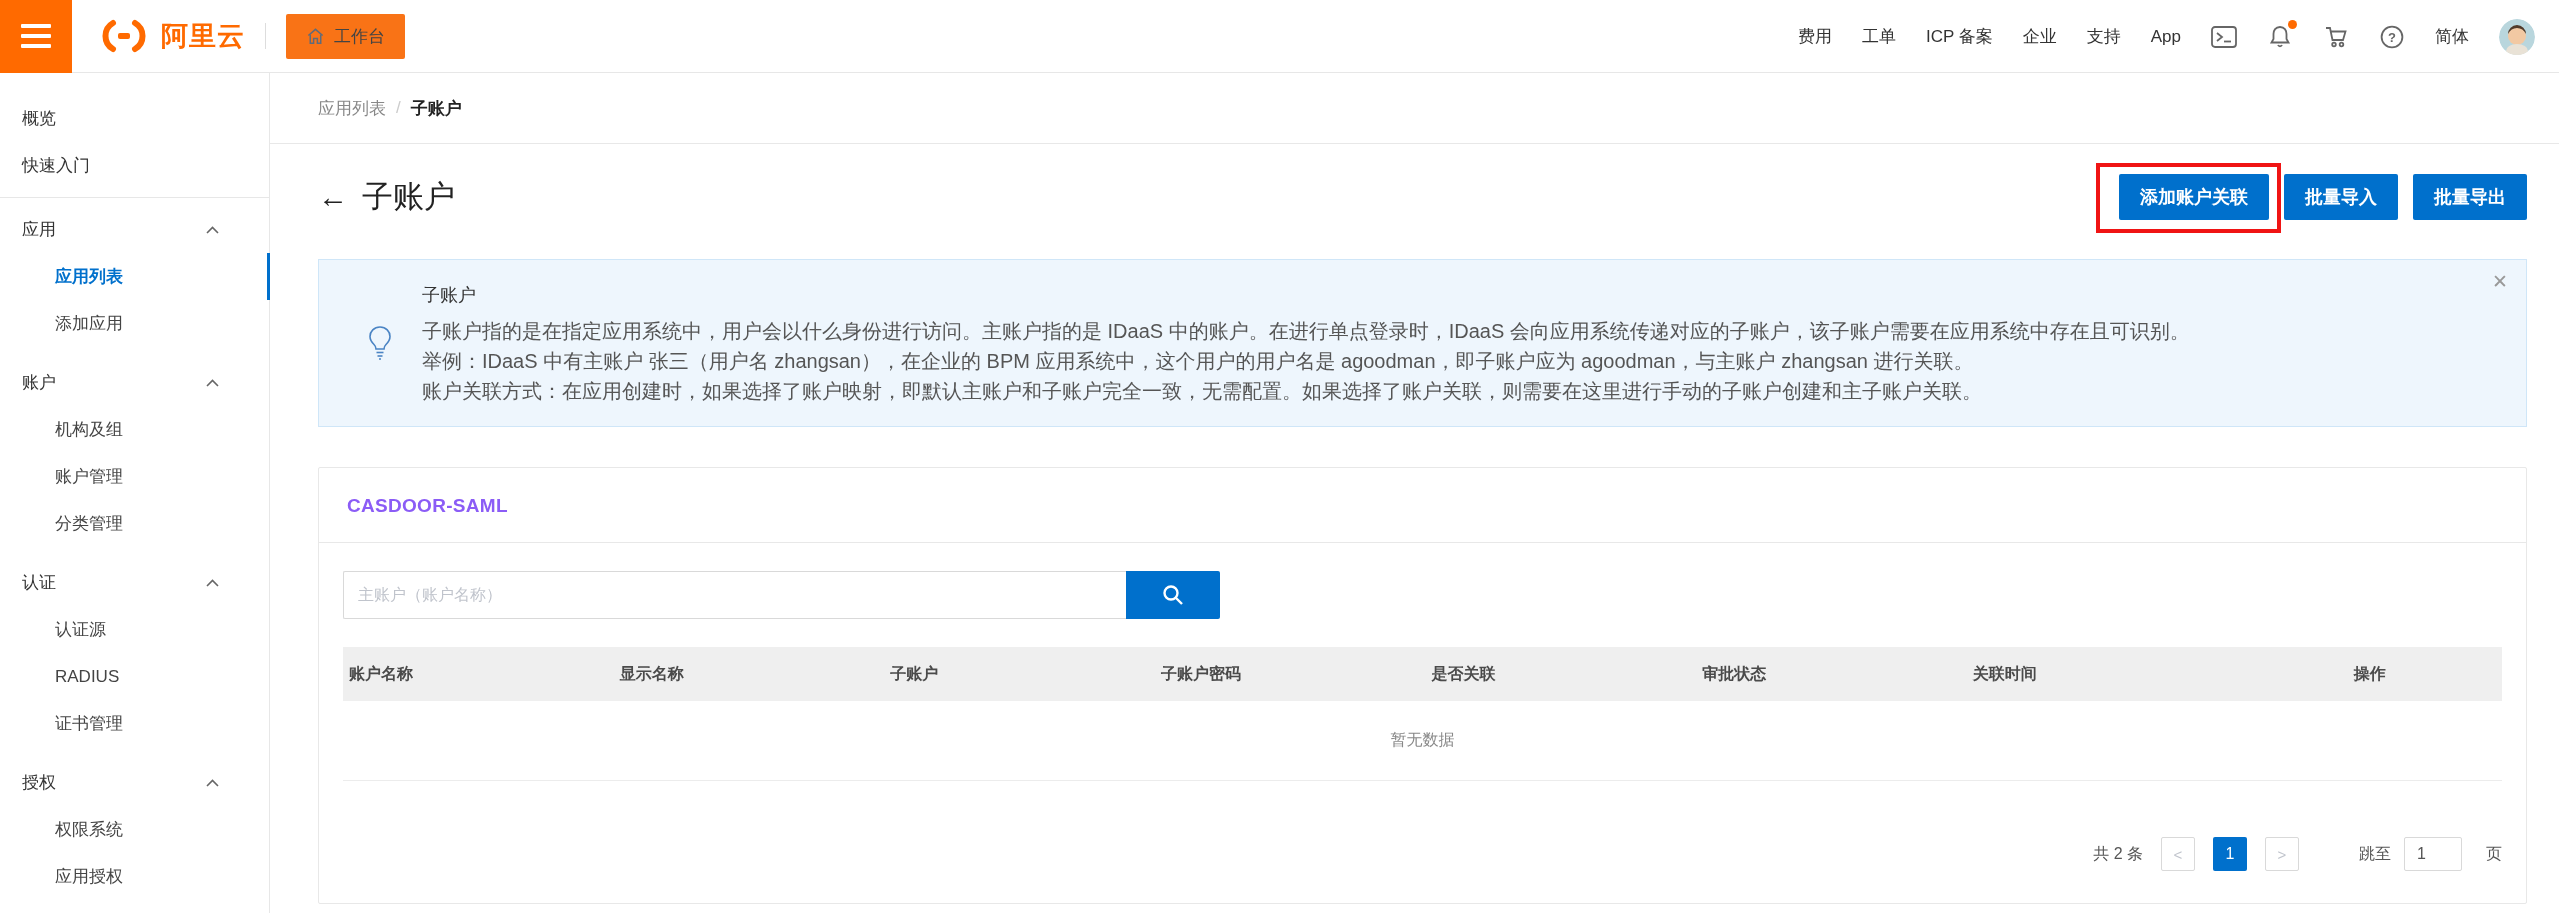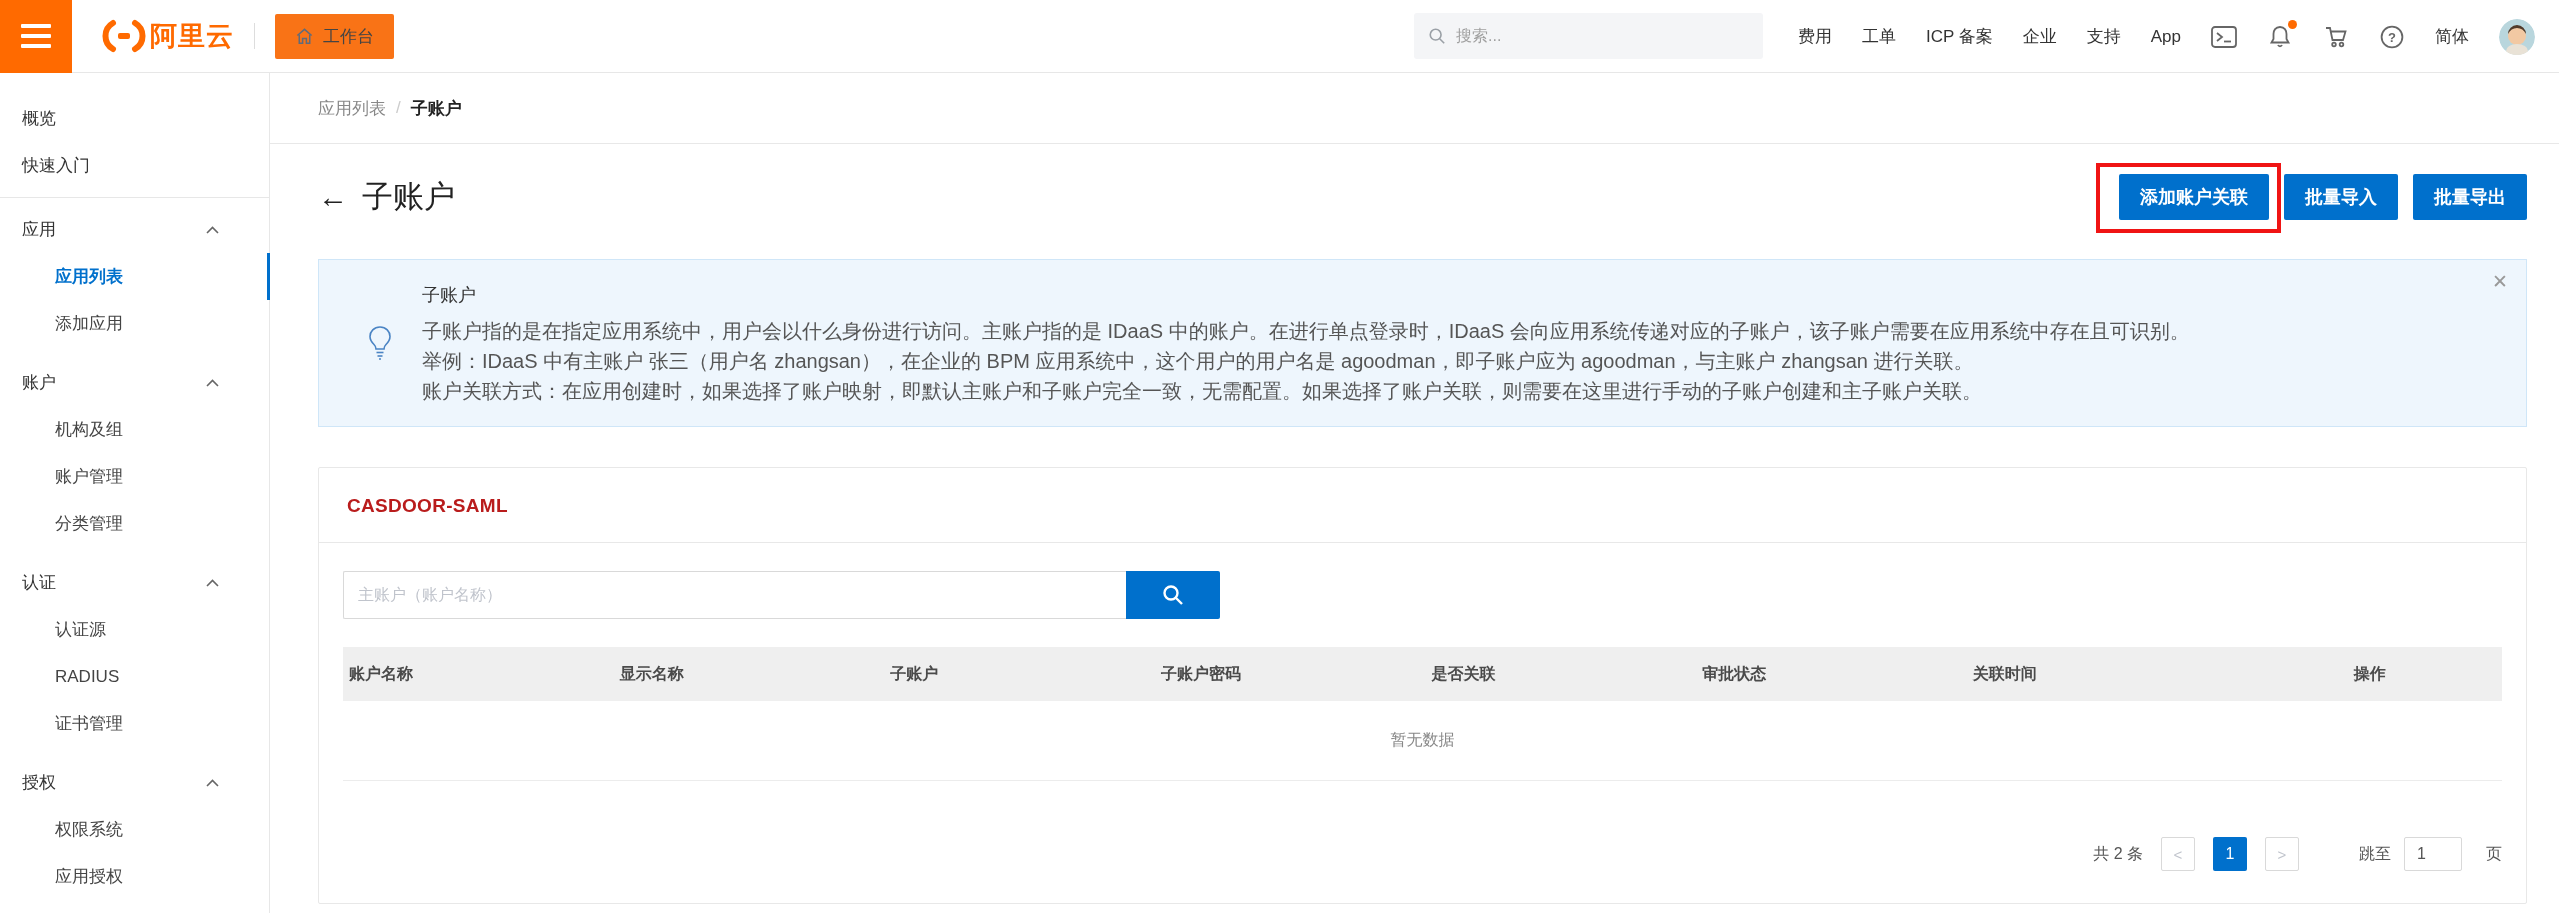--- a/index.html
+++ b/index.html
@@ -5,21 +5,21 @@
   * { margin:0; padding:0; box-sizing:border-box; }
   html,body { width:2559px; height:913px; overflow:hidden;
     font-family:"Liberation Sans", sans-serif; background:#fff; color:#333; }
 
   
   .topbar { position:relative; height:73px; background:#fff;
     border-bottom:1px solid #e7e7e7; display:flex; align-items:center; }
   .hamburger { width:72px; height:73px; background:#ff6a00; display:flex;
     flex-direction:column; align-items:center; justify-content:center; gap:6px; cursor:pointer; }
   .hamburger i { display:block; width:30px; height:4px; background:#fff; border-radius:1px; }
-  .brand { display:flex; align-items:center; margin-left:26px; gap:0;font-family:Liberation Mono, monospace; }
+  .brand { display:flex; align-items:center; margin-left:26px; gap:11px;font-family:Liberation Mono, monospace; }
   .brand-text { font-size:27px; font-weight:bold; color:#ff6a00; letter-spacing:1px; }
   .top-divider { width:1px; height:26px; background:#ddd; margin:0 20px; }
   .workbench { height:45px; background:#f97316; border-radius:2px; display:flex;
     align-items:center; gap:9px; padding:0 20px; font-size:17px; color:#444; cursor:pointer; }
   .top-search { position:absolute; left:1414px; top:13px; width:349px; height:46px;
     background:#f4f5f7; border-radius:3px; display:flex; align-items:center; padding:0 14px; }
   .top-search input { border:none; outline:none; background:transparent; font-size:16px;
     color:#333; width:100%; margin-left:10px; font-family:"Liberation Sans",sans-serif; }
   .top-search input::placeholder { color:#a0a0a0; }
   .top-right { position:absolute; right:24px; top:0; height:73px; display:flex;
@@ -70,21 +70,21 @@
     border:1px solid #cfe6f8; padding:22px 60px 20px 103px; }
   .notice-bulb { position:absolute; left:48px; top:50%; transform:translateY(-50%); }
   .notice-title { font-size:18px; color:#333; line-height:26px; margin-bottom:8px; }
   .notice-line { font-size:20px; color:#555; line-height:30px; }
   .notice-close { position:absolute; top:12px; right:18px; font-size:19px; color:#999;
     cursor:pointer; line-height:1; }
 
   .card { margin:40px 32px 8px 48px; background:#fff; border:1px solid #e8e8e8;
     border-radius:2px; }
   .card-header { padding:27px 28px 25px; border-bottom:1px solid #e8e8e8; }
-  .card-title { font-size:19px; font-weight:bold; color:#b91c1c; letter-spacing:.3px; }
+  .card-title { font-size:19px; font-weight:bold; color:#8b5cf6; letter-spacing:.3px; }
   .card-body { padding:28px 24px 32px; }
   .search-row { display:flex; }
   .search-input { width:783px; height:48px; border:1px solid #d9d9d9; border-right:none;
     border-radius:2px 0 0 2px; padding:0 14px; font-size:16px; color:#333; outline:none;
     font-family:"Liberation Sans",sans-serif; }
   .search-input::placeholder { color:#c0c4cc; }
   .search-btn { width:94px; height:48px; background:#0070cc; border:none; cursor:pointer;
     display:flex; align-items:center; justify-content:center; border-radius:0 2px 2px 0; }
 
   .table { margin-top:28px; }
@@ -135,29 +135,20 @@
   <div class="workbench">
     <span>
       <svg width="19" height="19" viewBox="0 0 20 20" fill="none" stroke="#5f6b7a" stroke-width="1.6">
         <path d="M2.5 9 L10 2.5 L17.5 9"></path>
           <path d="M4.5 8.2 V17 H8 V12 H12 V17 H15.5 V8.2"></path>
       </svg>
     </span>
     <span>工作台</span>
   </div>
 
-  <div class="top-search">
-    <span>
-      <svg width="18" height="18" viewBox="0 0 20 20" fill="none" stroke="#9aa0a6" stroke-width="1.8">
-        <circle cx="8.5" cy="8.5" r="6"></circle>
-          <line x1="13" y1="13" x2="18" y2="18"></line>
-      </svg>
-    </span>
-    <input placeholder="搜索..." style="">
-  </div>
 
   <div class="top-right">
     <span class="top-link">费用</span>
     <span class="top-link">工单</span>
     <span class="top-link">ICP 备案</span>
     <span class="top-link">企业</span>
     <span class="top-link">支持</span>
     <span class="top-link">App</span>
 
     <span class="top-icon">

